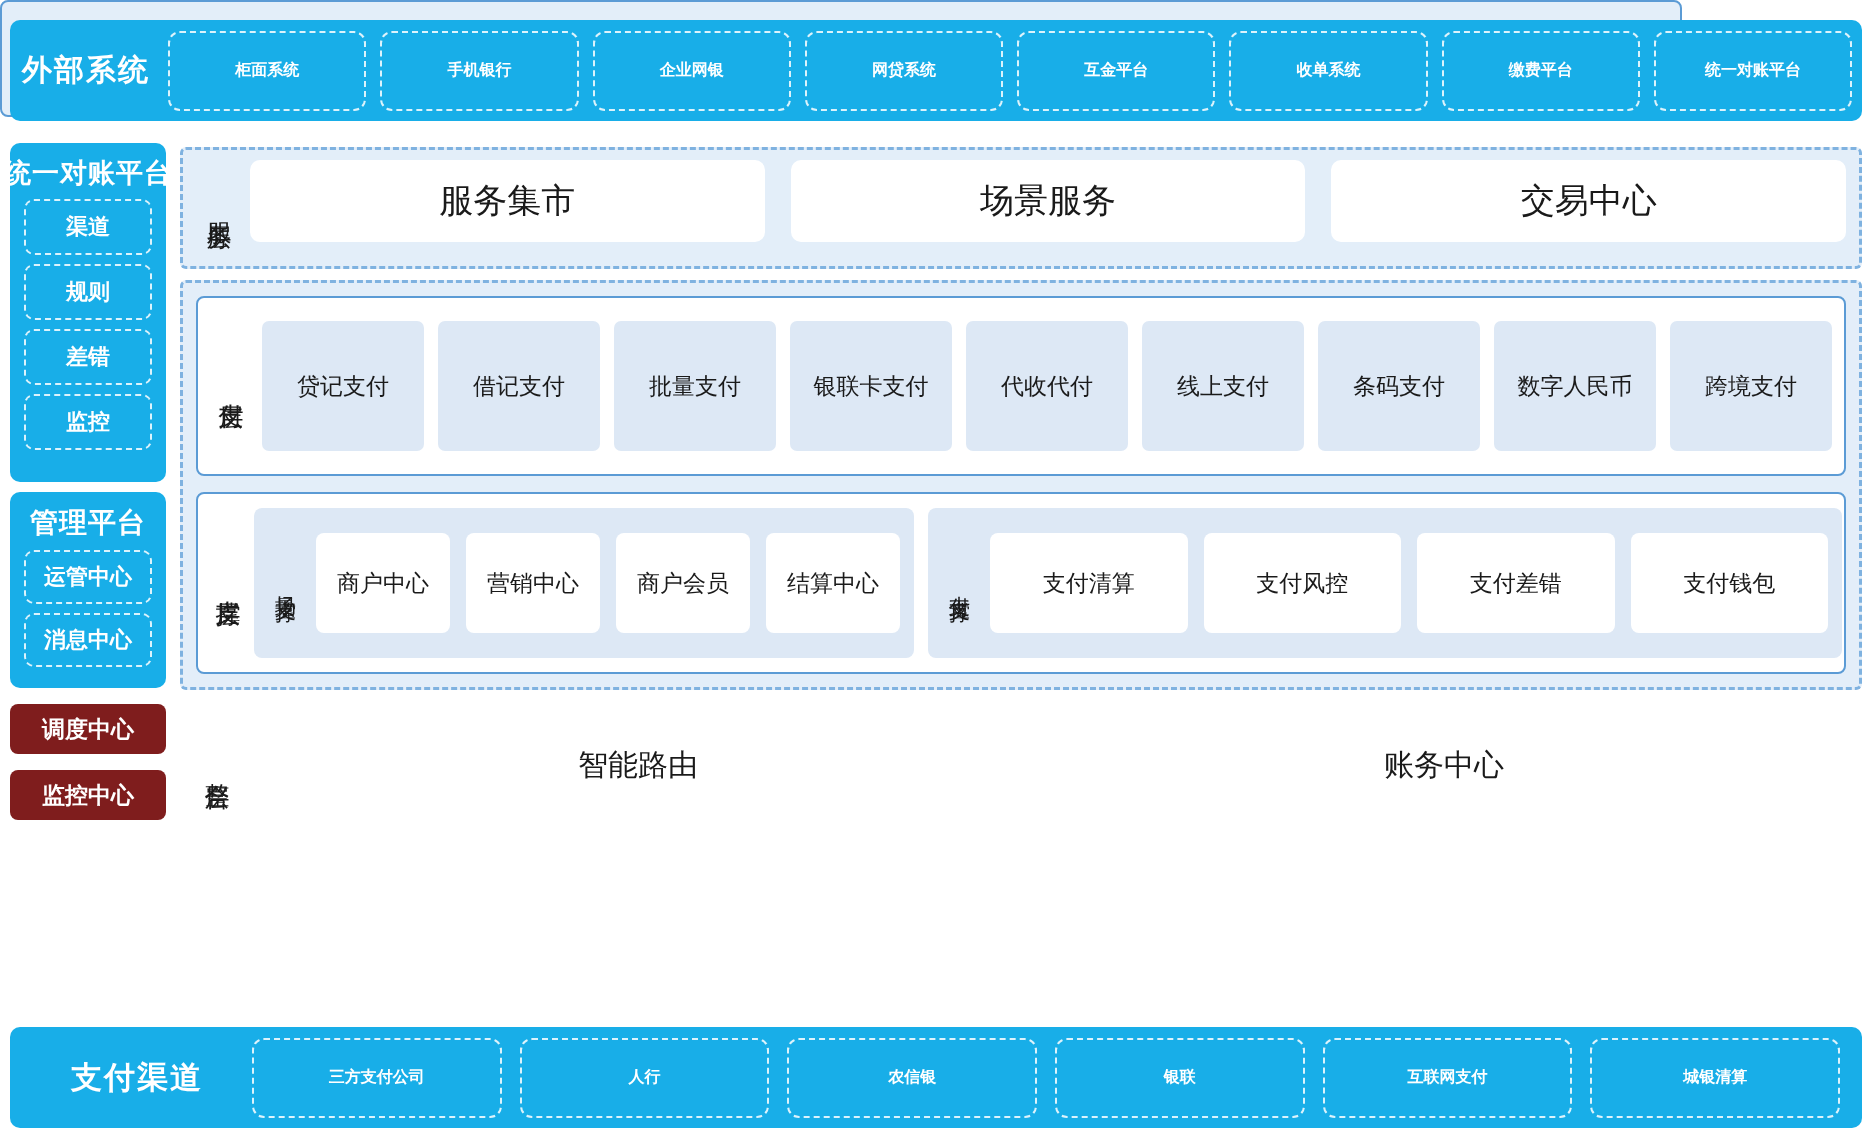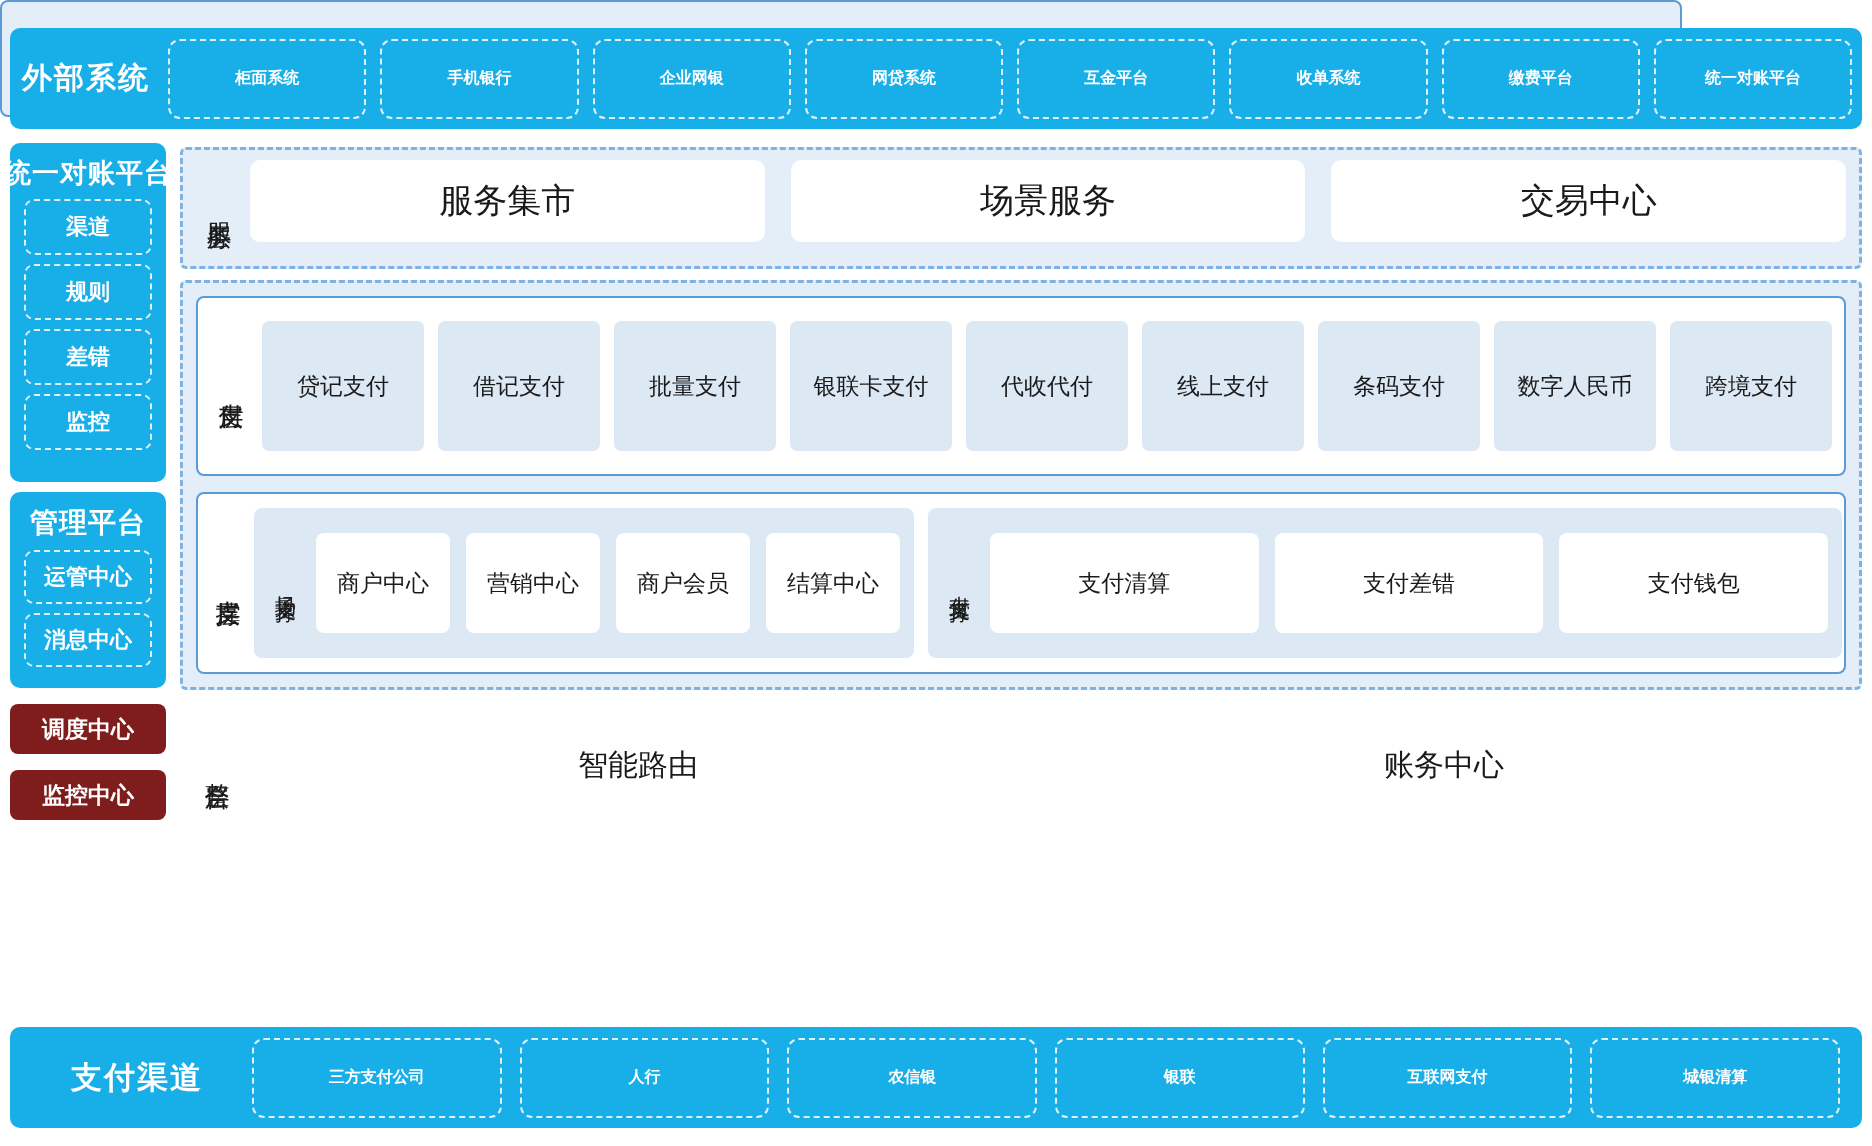--- a/index.html
+++ b/index.html
@@ -34,21 +34,21 @@
     font-size: 16px;
     font-weight: 700;
     display: flex;
     align-items: center;
     justify-content: center;
     flex: 1 1 0;
     height: 80px;
     white-space: nowrap;
   }
 
-  #external-systems { left: 10px; top: 28px; width: 1852px; height: 101px; padding-right: 10px; }
+  #external-systems { left: 10px; top: 20px; width: 1852px; height: 101px; padding-right: 10px; }
   #external-systems .blue-bar-title { width: 140px; margin-left: 6px; }
   #external-systems .chips { display: flex; gap: 14px; flex: 1 1 auto; margin-left: 12px; }
 
   #payment-channels { left: 10px; top: 1027px; width: 1852px; height: 101px; }
   #payment-channels .blue-bar-title { width: 230px; margin-left: 12px; font-size: 31px; }
   #payment-channels .chips { display: flex; gap: 18px; flex: 1 1 auto; margin-right: 22px; }
 
   
   .rail-panel {
     position: absolute;
@@ -277,20 +277,21 @@
         <div class="support-card">营销中心</div>
         <div class="support-card">商户会员</div>
         <div class="support-card">结算中心</div>
       </div>
     </div>
 
     <div class="support-group" id="support-group-pay">
       <div class="vlabel vlabel-sm">支付支撑</div>
       <div class="cards">
         <div class="support-card">支付清算</div>
+        <div class="support-card">支付风控</div>
         <div class="support-card">支付差错</div>
         <div class="support-card">支付钱包</div>
       </div>
     </div>
   </div>
 
   <div id="integration-panel"></div>
   <div id="integration-row">
     <div class="vlabel">整合层</div>
     <div class="cards">

